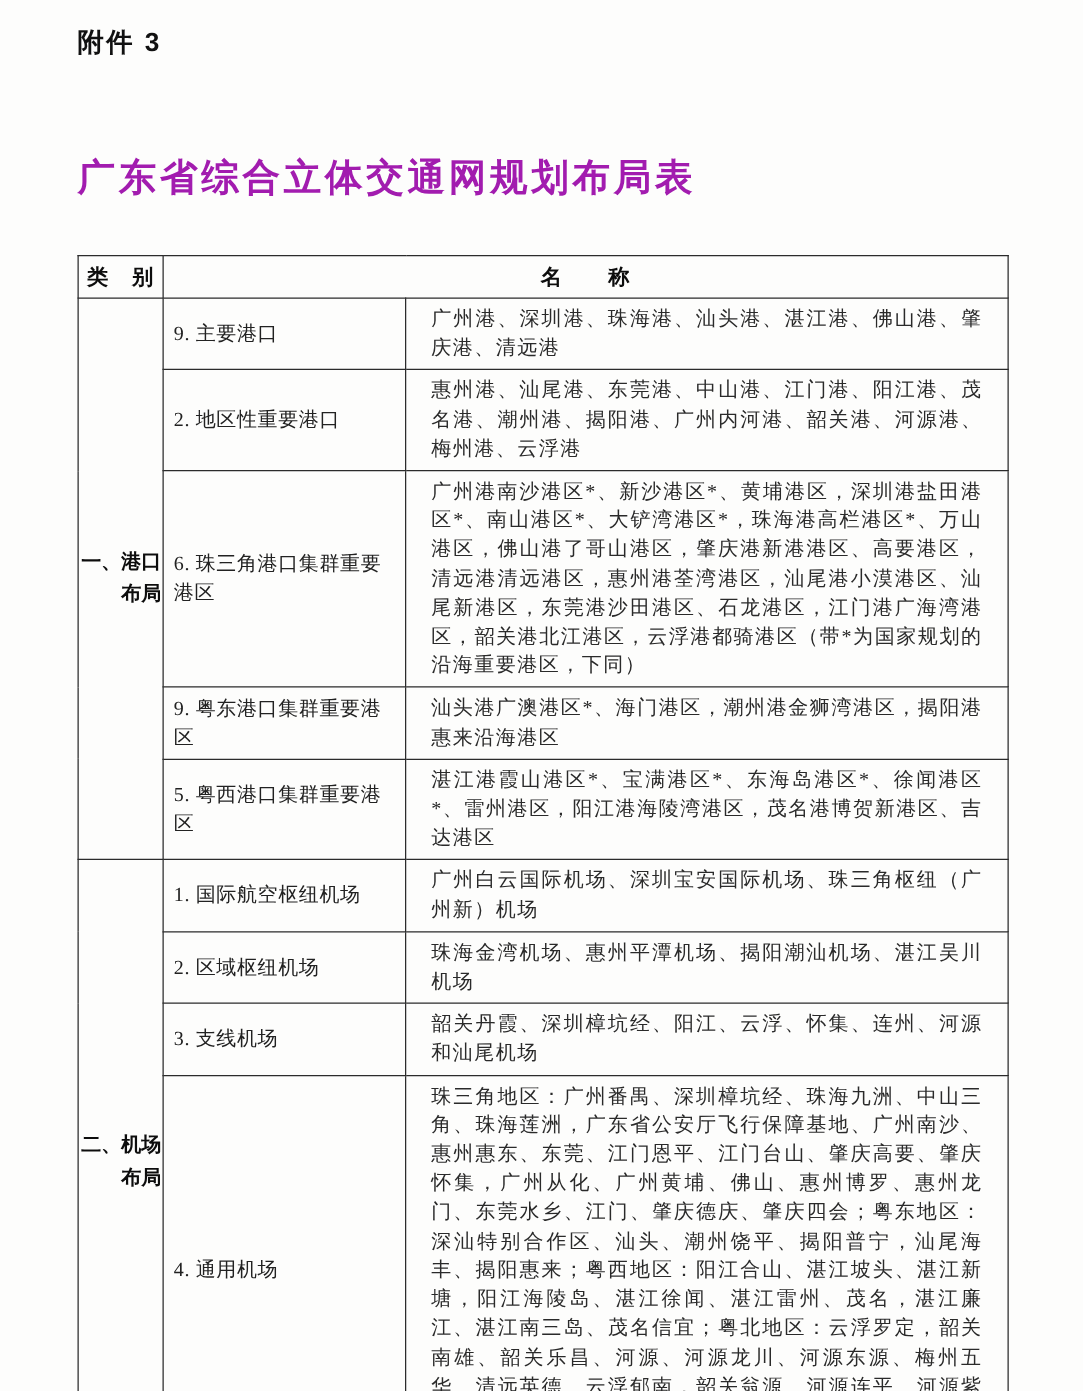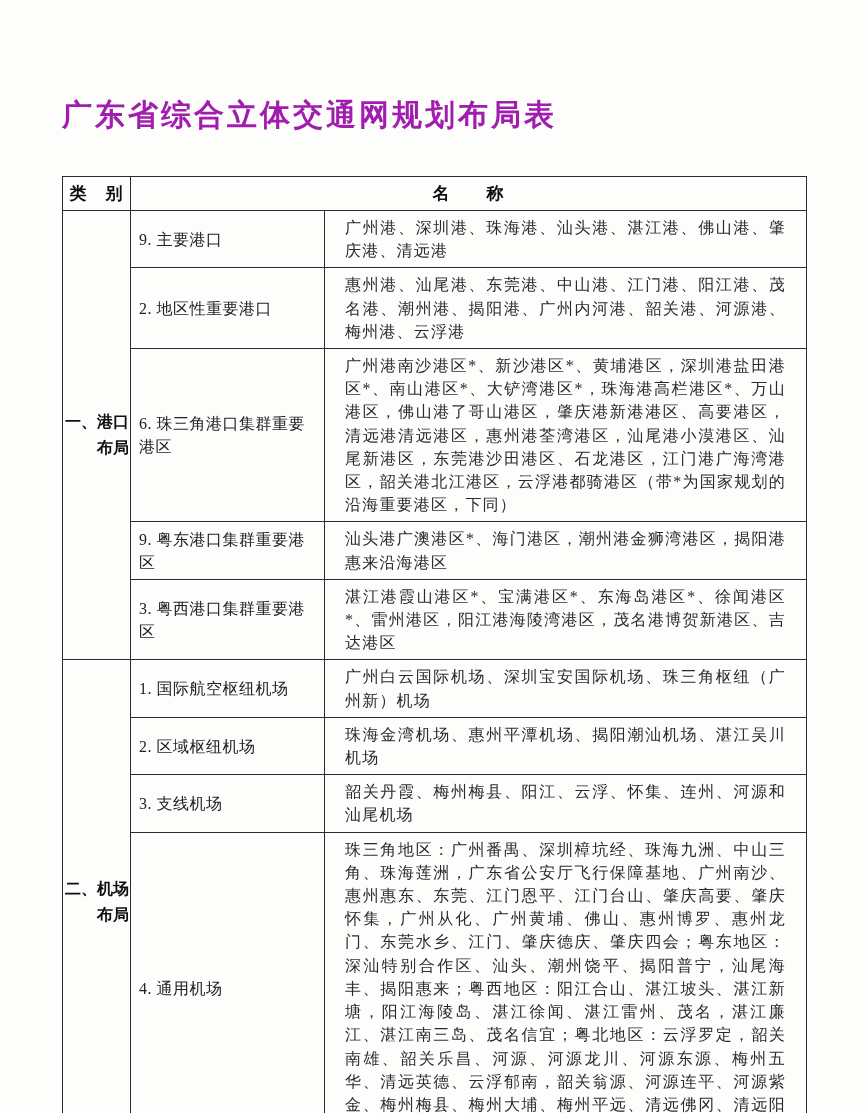--- a/index.html
+++ b/index.html
@@ -80,20 +80,21 @@
     letter-spacing: 1.2px;
     text-align: justify;
     color: #2a2a2a;
   }
 </style>
 </head>
 <body>
 
 <div class="page">
 
+  <div class="attachment">附件 3</div>
 
   <div class="doc-title">广东省综合立体交通网规划布局表</div>
 
   <table class="layout-table">
     <colgroup>
       <col style="width:68px">
       <col style="width:194px">
       <col style="width:482px">
     </colgroup>
     <thead>
@@ -115,36 +116,36 @@
       </tr>
       <tr>
         <td class="lbl">6. 珠三角港口集群重要港区</td>
         <td class="cnt">广州港南沙港区*、新沙港区*、黄埔港区，深圳港盐田港区*、南山港区*、大铲湾港区*，珠海港高栏港区*、万山港区，佛山港了哥山港区，肇庆港新港港区、高要港区，清远港清远港区，惠州港荃湾港区，汕尾港小漠港区、汕尾新港区，东莞港沙田港区、石龙港区，江门港广海湾港区，韶关港北江港区，云浮港都骑港区（带*为国家规划的沿海重要港区，下同）</td>
       </tr>
       <tr>
         <td class="lbl">9. 粤东港口集群重要港区</td>
         <td class="cnt">汕头港广澳港区*、海门港区，潮州港金狮湾港区，揭阳港惠来沿海港区</td>
       </tr>
       <tr>
-        <td class="lbl">3. 粤西港口集群重要港区</td>
+        <td class="lbl">5. 粤西港口集群重要港区</td>
         <td class="cnt">湛江港霞山港区*、宝满港区*、东海岛港区*、徐闻港区*、雷州港区，阳江港海陵湾港区，茂名港博贺新港区、吉达港区</td>
       </tr>
 
       <tr>
         <td class="cat" rowspan="4">二、机场布局</td>
         <td class="lbl">1. 国际航空枢纽机场</td>
         <td class="cnt">广州白云国际机场、深圳宝安国际机场、珠三角枢纽（广州新）机场</td>
       </tr>
       <tr>
         <td class="lbl">2. 区域枢纽机场</td>
         <td class="cnt">珠海金湾机场、惠州平潭机场、揭阳潮汕机场、湛江吴川机场</td>
       </tr>
       <tr>
         <td class="lbl">3. 支线机场</td>
-        <td class="cnt">韶关丹霞、梅州梅县、阳江、云浮、怀集、连州、河源和汕尾机场</td>
+        <td class="cnt">韶关丹霞、深圳樟坑经、阳江、云浮、怀集、连州、河源和汕尾机场</td>
       </tr>
       <tr>
         <td class="lbl">4. 通用机场</td>
         <td class="cnt">珠三角地区：广州番禺、深圳樟坑经、珠海九洲、中山三角、珠海莲洲，广东省公安厅飞行保障基地、广州南沙、惠州惠东、东莞、江门恩平、江门台山、肇庆高要、肇庆怀集，广州从化、广州黄埔、佛山、惠州博罗、惠州龙门、东莞水乡、江门、肇庆德庆、肇庆四会；粤东地区：深汕特别合作区、汕头、潮州饶平、揭阳普宁，汕尾海丰、揭阳惠来；粤西地区：阳江合山、湛江坡头、湛江新塘，阳江海陵岛、湛江徐闻、湛江雷州、茂名，湛江廉江、湛江南三岛、茂名信宜；粤北地区：云浮罗定，韶关南雄、韶关乐昌、河源、河源龙川、河源东源、梅州五华、清远英德、云浮郁南，韶关翁源、河源连平、河源紫金、梅州梅县、梅州大埔、梅州平远、清远佛冈、清远阳山、云浮云城、云浮新兴</td>
       </tr>
     </tbody>
   </table>
 
 </div>
 

